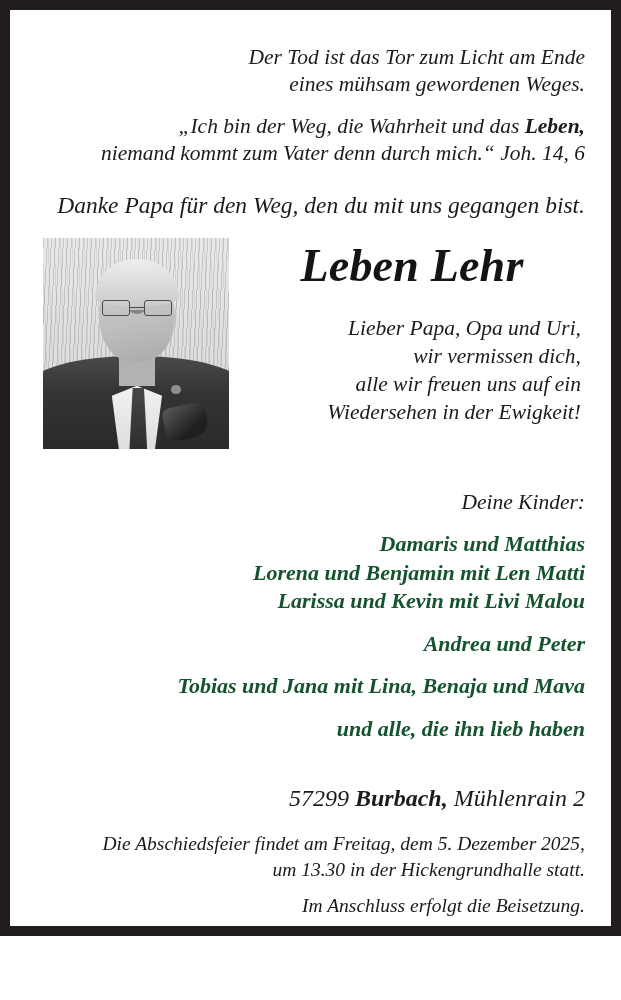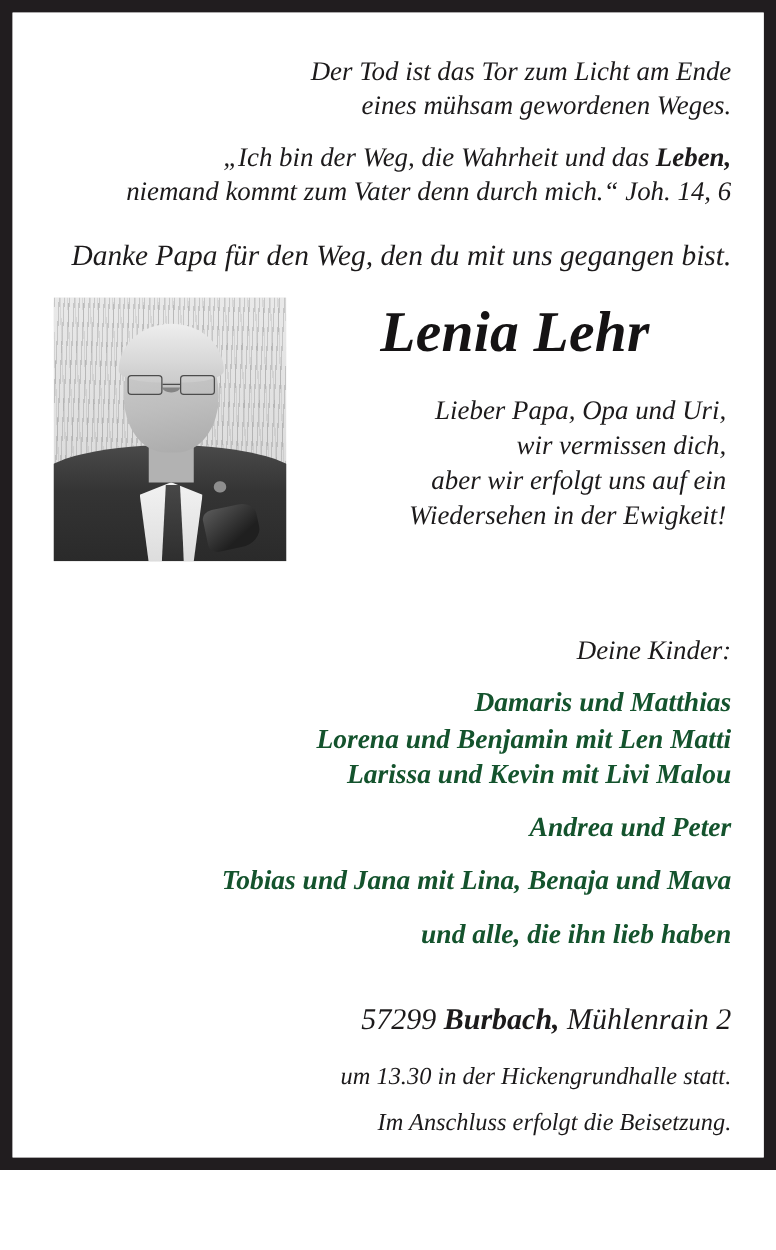--- a/index.html
+++ b/index.html
@@ -232,21 +232,21 @@
     font-size: 21.5px;
     line-height: 28px;
     margin-top: 20px;
     padding-right: 4px;
     color: #1c1a1b;
   }
 
   
   .family {
     text-align: right;
-    margin-top: 37px;
+    margin-top: 19px;
   }
   .family-intro {
     display: block;
     font-size: 21.5px;
     line-height: 27px;
     color: #1c1a1b;
   }
   .family-group { margin-top: 14px; }
   .family-group .fline {
     display: block;
@@ -309,27 +309,27 @@
             <span class="lens r"></span>
           </div>
           <div class="p-shirt"></div>
           <div class="p-tie"></div>
           <div class="p-pocket"></div>
           <div class="p-pin"></div>
         </div>
       </div>
 
       <div class="name-wrap">
-        <span class="deceased-name">Lenia Lehr</span>
+        <span class="deceased-name">Leben Lehr</span>
       </div>
 
       <div class="farewell">
         <span class="line">Lieber Papa, Opa und Uri,</span>
         <span class="line">wir vermissen dich,</span>
-        <span class="line">aber wir erfolgt uns auf ein</span>
+        <span class="line">alle wir freuen uns auf ein</span>
         <span class="line">Wiedersehen in der Ewigkeit!</span>
       </div>
     </div>
 
     <div class="family">
       <span class="family-intro">Deine Kinder:</span>
       <div class="family-group">
         <span class="fline">Damaris und Matthias</span>
         <span class="fline">Lorena und Benjamin mit Len Matti</span>
         <span class="fline">Larissa und Kevin mit Livi Malou</span>
@@ -342,20 +342,21 @@
       </div>
       <div class="family-group">
         <span class="fline">und alle, die ihn lieb haben</span>
       </div>
     </div>
 
     <div class="address"><span>57299 </span><b>Burbach,</b><span> Mühlenrain 2</span></div>
 
     <div class="service">
       <span class="para">
+        <span class="line">Die Abschiedsfeier findet am Freitag, dem 5. Dezember 2025,</span>
         <span class="line">um 13.30 in der Hickengrundhalle statt.</span>
       </span>
       <span class="para">
         <span class="line">Im Anschluss erfolgt die Beisetzung.</span>
       </span>
 
     </div>
 
   </div>
 </div>

